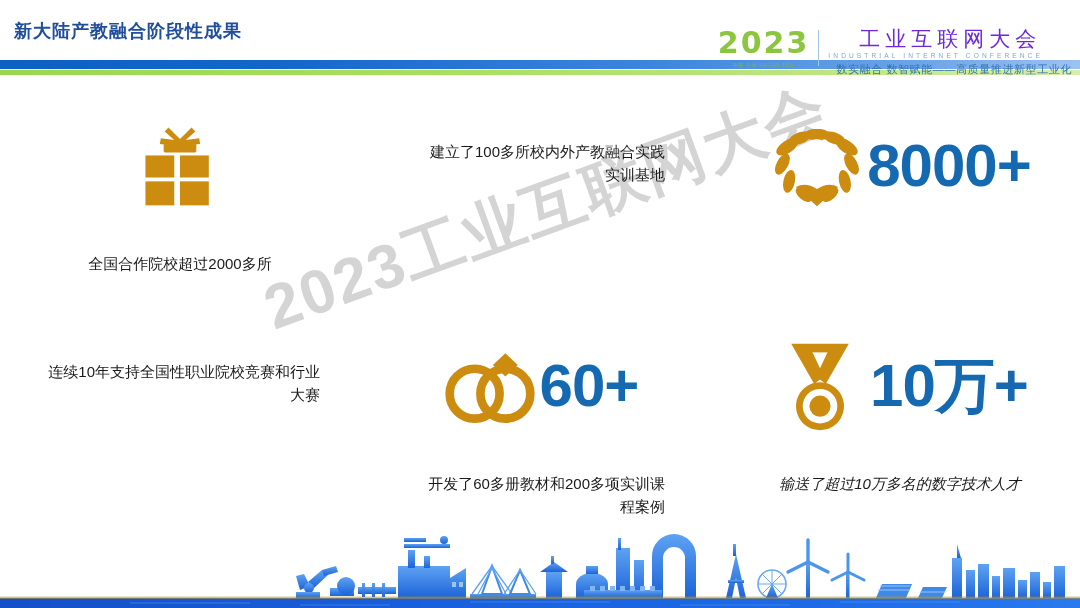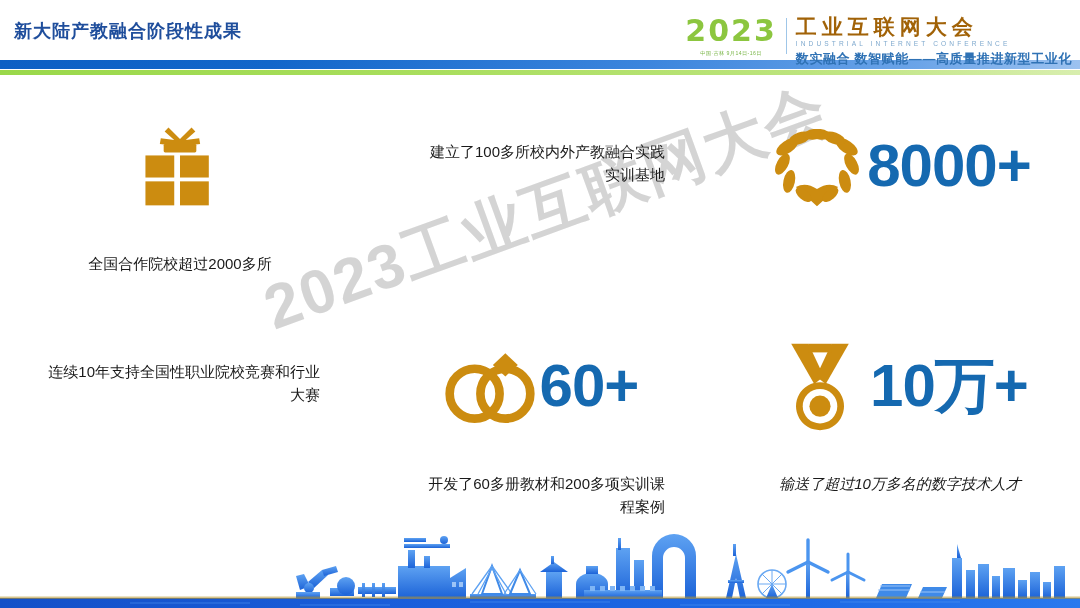--- a/index.html
+++ b/index.html
@@ -23,45 +23,45 @@
     position:absolute; left:0; top:60px; width:1080px; height:9px;
     background:linear-gradient(to right,#0d5fc4 0%,#1266ca 25%,#3c85dd 60%,#6ba4e8 85%,#9cc2f0 100%);
   }
   #rule-green {
     position:absolute; left:0; top:70px; width:1080px; height:5px;
     background:linear-gradient(to right,#9ad84a 0%,#a9de5d 40%,#bde47e 75%,#d8eeae 100%);
   }
 
   
   #conf-logo {
-    position:absolute; right:8px; top:16px;
+    position:absolute; right:8px; top:28px;
     display:flex; align-items:flex-start;
   }
   #logo-year-block { text-align:center; padding-right:9px; }
   #logo-year {
     font-size:30px; font-weight:700; color:#8cc63f;
     letter-spacing:2px; line-height:1; font-family:"DejaVu Sans",sans-serif;
   }
   #logo-date {
     font-size:5.2px; color:#7ab648; letter-spacing:.4px;
     margin-top:4px; white-space:nowrap;
   }
   #logo-divider { width:1px; background:#9fc6e8; height:36px; margin-top:2px; }
   #logo-text-block { padding-left:9px; }
   #logo-cn {
-    font-size:21px; font-weight:700; color:#a16207;
-    letter-spacing:5px; line-height:1; white-space:nowrap;
+    font-size:21px; font-weight:400; color:#6d28d9;
+    letter-spacing:5px; line-height:1; white-space:nowrap;text-align:center;
   }
   #logo-en {
     font-size:6.6px; color:#7fa9ce; letter-spacing:3.1px;
     margin-top:3px; white-space:nowrap;
   }
   #logo-slogan {
-    font-size:13px; color:#2f72b5; letter-spacing:.6px;
-    margin-top:3px; white-space:nowrap; font-weight:700;
+    font-size:11px; color:#2f72b5; letter-spacing:.6px;
+    margin-top:3px; white-space:nowrap; font-weight:400;margin-left:8px;
   }
 
   
   #watermark {
     position:absolute; left:268px; top:268px;
     width:760px; height:90px;
     transform:rotate(-20deg); transform-origin:left center;
     font-size:62px; font-weight:700; color:#c9c9c9;
     letter-spacing:2px; white-space:nowrap;
     opacity:.78; pointer-events:none; z-index:5;

